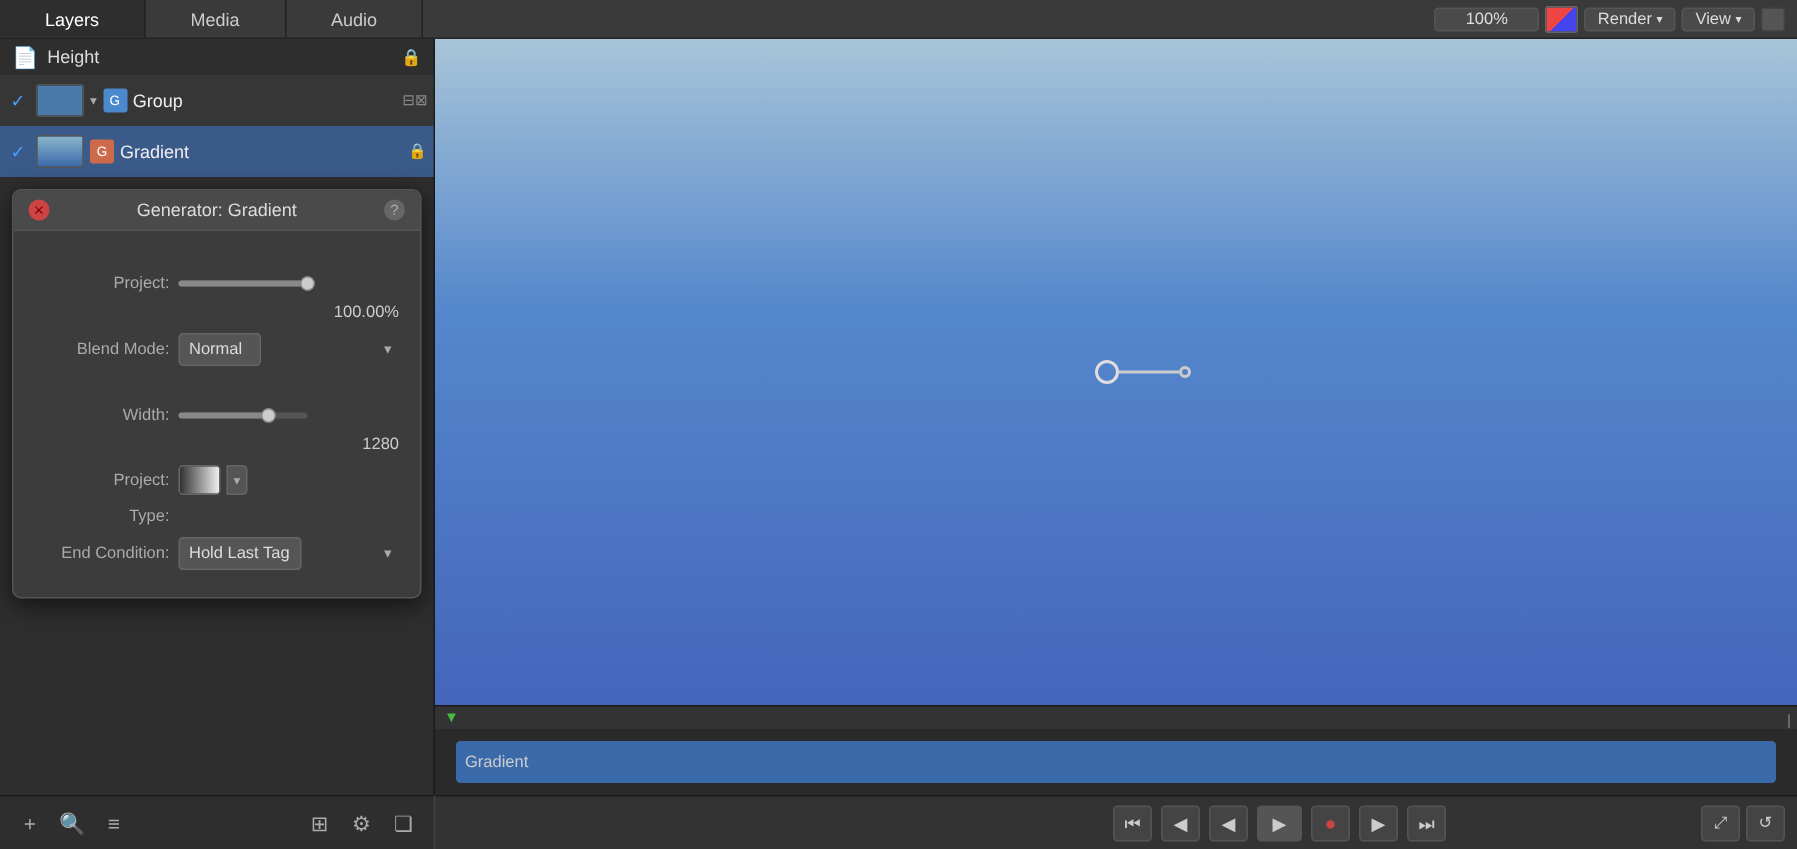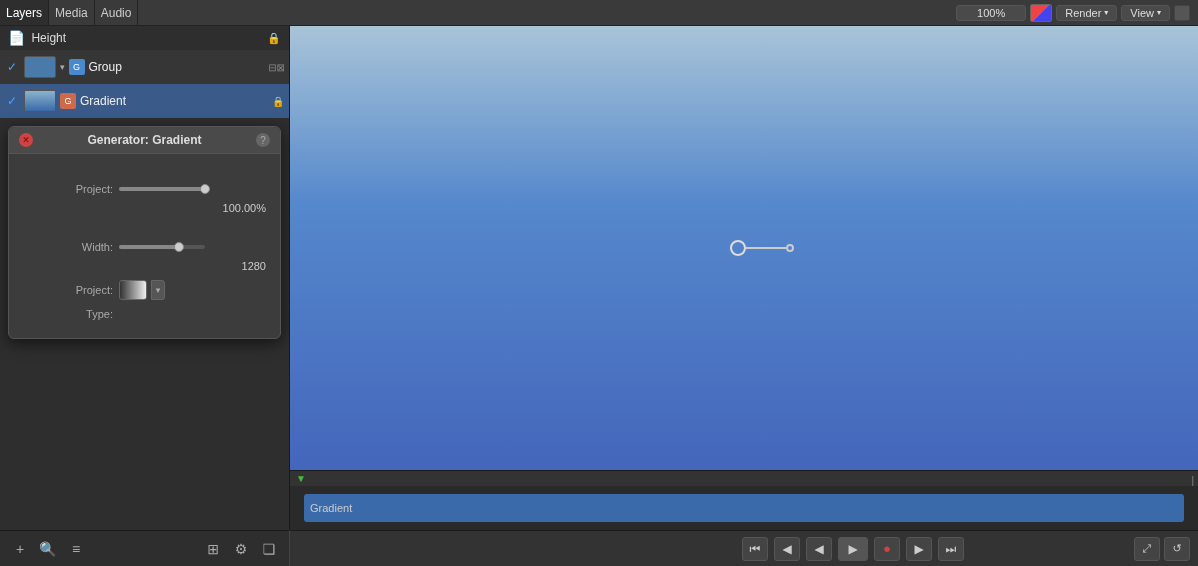--- a/index.html
+++ b/index.html
@@ -1,20 +1,20 @@
 <!DOCTYPE html>
 <html><head>
   <meta charset="utf-8">
   <style>
     * { box-sizing: border-box; margin: 0; padding: 0; }
     body { background: #2a2a2a; font-family: -apple-system, 'Helvetica Neue', Arial, sans-serif; font-size: 12px; color: #ddd; width: 1198px; height: 566px; overflow: hidden; display: flex; flex-direction: column; }
 
     
     .top-bar { display: flex; align-items: center; background: #3a3a3a; border-bottom: 1px solid #222; height: 26px; }
-    .tab { padding: 0 6px; height: 100%; display: flex; align-items: center; border-right: 1px solid #222; cursor: pointer; font-size: 12px; color: #ccc; }
+    .tab { padding: 0 30px; height: 100%; display: flex; align-items: center; border-right: 1px solid #222; cursor: pointer; font-size: 12px; color: #ccc; }
     .tab.active { background: #2e2e2e; color: #fff; }
     .top-bar-right { margin-left: auto; display: flex; align-items: center; gap: 4px; padding-right: 8px; }
     .zoom-display { background: #4a4a4a; border: 1px solid #555; border-radius: 3px; padding: 1px 20px; font-size: 11px; color: #ddd; }
     .color-btn { width: 22px; height: 18px; background: linear-gradient(135deg, #e44 50%, #44e 50%); border: 1px solid #666; border-radius: 2px; cursor: pointer; }
     .top-btn { background: #4a4a4a; border: 1px solid #555; border-radius: 3px; padding: 1px 8px; font-size: 11px; color: #ddd; cursor: pointer; display: flex; align-items: center; gap: 3px; }
     .chevron-small { font-size: 8px; }
     .win-btn { width: 16px; height: 16px; background: #555; border: 1px solid #444; border-radius: 2px; cursor: pointer; }
 
     
     .main { display: flex; flex: 1; overflow: hidden; }
@@ -36,21 +36,21 @@
     .layer-name { flex: 1; font-size: 12px; color: #eee; }
     .expand-arrow { font-size: 9px; color: #aaa; }
     .group-icon { width: 16px; height: 16px; background: #4a8acc; border-radius: 2px; display: flex; align-items: center; justify-content: center; font-size: 9px; color: #fff; flex-shrink: 0; }
     .gen-icon { width: 16px; height: 16px; background: #cc6a4a; border-radius: 2px; display: flex; align-items: center; justify-content: center; font-size: 9px; color: #fff; flex-shrink: 0; }
     .layer-lock { font-size: 10px; color: #888; margin-left: auto; }
 
     
     .gen-panel { background: #3c3c3c; border: 1px solid #555; border-radius: 6px; margin: 8px; padding: 0; box-shadow: 0 4px 16px rgba(0,0,0,0.6); position: relative; }
     .gen-panel-header { display: flex; align-items: center; justify-content: space-between; padding: 6px 10px; background: #4a4a4a; border-radius: 6px 6px 0 0; border-bottom: 1px solid #555; }
     .gen-close { width: 14px; height: 14px; background: #cc4444; border-radius: 50%; display: flex; align-items: center; justify-content: center; cursor: pointer; font-size: 9px; color: #800; }
-    .gen-title { font-size: 12px; color: #ddd; font-weight: 700; }
+    .gen-title { font-size: 12px; color: #ddd; font-weight: 400; }
     .gen-help { width: 14px; height: 14px; background: #666; border-radius: 50%; display: flex; align-items: center; justify-content: center; font-size: 10px; color: #aaa; cursor: pointer; }
     .gen-body { padding: 10px 14px; }
     .gen-row { display: flex; align-items: center; margin-bottom: 8px; gap: 6px; }
     .gen-label { font-size: 11px; color: #aaa; text-align: right; min-width: 90px; }
     .gen-slider-wrap { flex: 1; display: flex; align-items: center; gap: 6px; }
     .gen-slider { flex: 1; height: 4px; background: #555; border-radius: 2px; position: relative; cursor: pointer; }
     .gen-slider-fill { height: 100%; background: #888; border-radius: 2px; }
     .gen-slider-thumb { width: 10px; height: 10px; background: #ccc; border-radius: 50%; position: absolute; top: -3px; border: 1px solid #888; }
     .gen-value { font-size: 11px; color: #ccc; min-width: 55px; text-align: right; margin-top: 38px; }
     .gen-select { flex: 1; background: #555; border: 1px solid #666; border-radius: 3px; color: #ddd; font-size: 11px; padding: 2px 6px; height: 22px; cursor: pointer; appearance: none; -webkit-appearance: none; }
@@ -150,20 +150,33 @@
           <span class="gen-label">Project:</span>
           <div class="gen-slider-wrap">
             <div class="gen-slider">
               <div class="gen-slider-fill" style="width:100%"></div>
               <div class="gen-slider-thumb" style="left: calc(100% - 5px)"></div>
             </div>
           </div>
           <span class="gen-value">100.00%</span>
         </div>
 
+        <div class="gen-row">
+          <span class="gen-label">Blend Mode:</span>
+          <div class="gen-select-wrap">
+            <select class="gen-select">
+              <option>Normal</option>
+              <option>Add</option>
+              <option>Subtract</option>
+              <option>Multiply</option>
+              <option>Screen</option>
+              <option>Overlay</option>
+            </select>
+          </div>
+        </div>
 
         <div class="gen-row">
           <span class="gen-label">Width:</span>
           <div class="gen-slider-wrap">
             <div class="gen-slider">
               <div class="gen-slider-fill" style="width:70%"></div>
               <div class="gen-slider-thumb" style="left: calc(70% - 5px)"></div>
             </div>
           </div>
           <span class="gen-value">1280</span>
@@ -175,20 +188,30 @@
           <div class="gradient-btn-wrap">
             <div class="gradient-swatch"></div>
             <div class="swatch-arrow">▾</div>
           </div>
         </div>
 
         <div class="gen-row">
           <span class="gen-label">Type:</span>
         </div>
 
+        <div class="gen-row">
+          <span class="gen-label">End Condition:</span>
+          <div class="gen-select-wrap">
+            <select class="gen-select">
+              <option>Hold Last Tag</option>
+              <option>Wrap</option>
+              <option>Reflect</option>
+            </select>
+          </div>
+        </div>
 
       </div>
     </div>
 
     <div class="layer-spacer"></div>
 
     <div class="bottom-left" style="border-top:1px solid #1a1a1a; height:36px;">
       <button class="bb-btn">+</button>
       <button class="bb-btn">🔍</button>
       <button class="bb-btn">≡</button>

